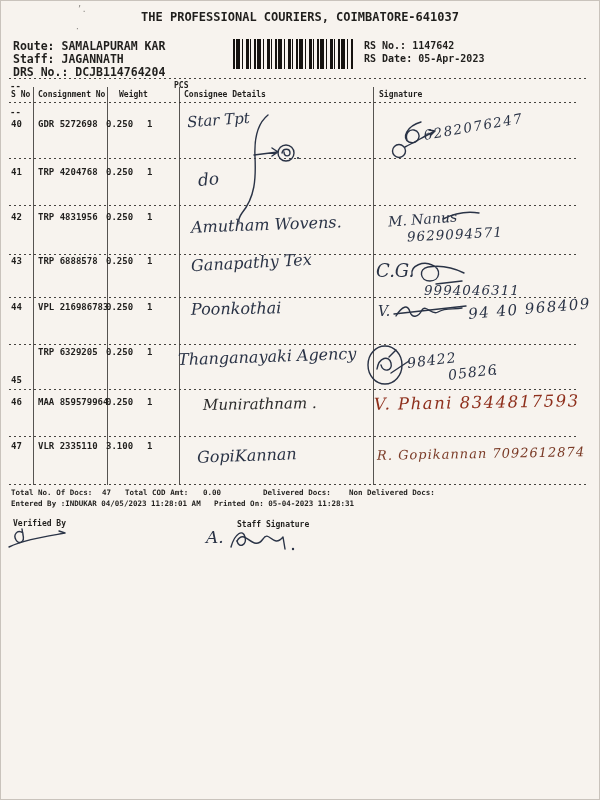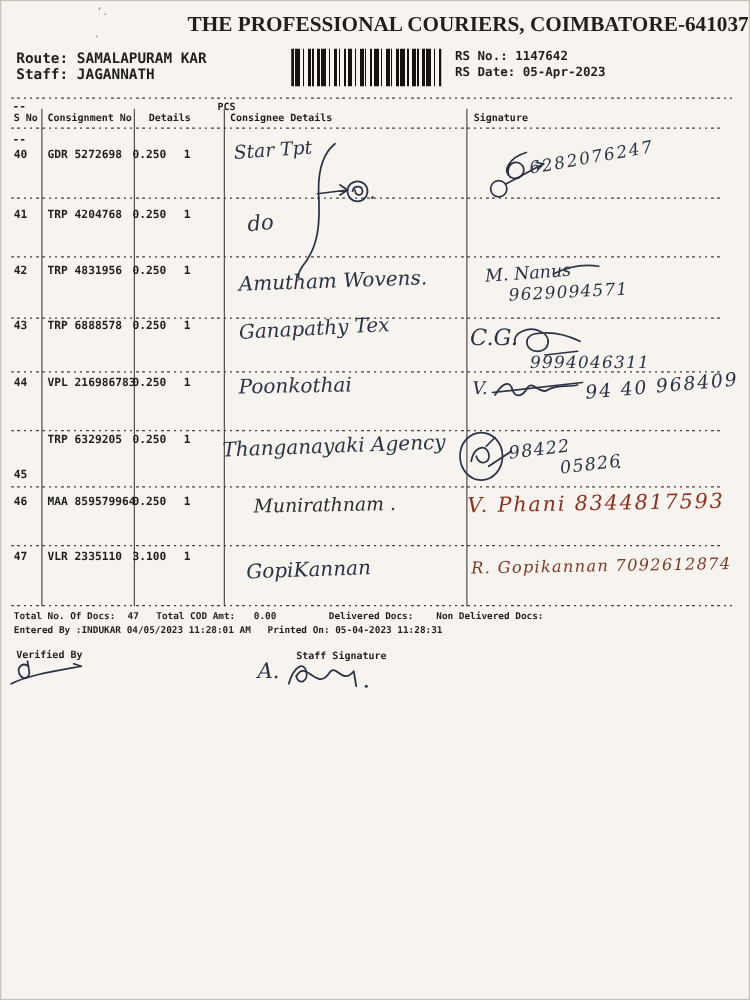--- a/index.html
+++ b/index.html
@@ -1,21 +1,21 @@
 <!DOCTYPE html>
 <html><head>
 <meta charset="utf-8">
 <style>
   html,body{margin:0;padding:0;background:#e8e4de;}
   .page{position:relative;width:600px;height:800px;background:#f7f3ee;
         border:1px solid #c9c3bc;box-sizing:border-box;overflow:hidden;
         font-family:"DejaVu Sans Mono",monospace;}
   
   .pr{position:absolute;font:700 9px "DejaVu Sans Mono",monospace;color:#201f1d;white-space:pre;}
-  .ttl{font-size:17px;left:0;right:0;text-align:right;font-family:Liberation Serif, serif;}
+  .ttl{font-size:12px;left:0;right:0;text-align:center;}
   .hl{font-size:11.5px;}
   .rs{font-size:10px;}
   .th{font-size:8px;}
   .ft{font-size:7.5px;}
   .tick{font-size:9px;}
   
   .hw{position:absolute;font-family:"DejaVu Serif",serif;font-style:italic;
       color:#2a3346;white-space:pre;line-height:1;}
   .ink-black{color:#2b2b2b;}
   .ink-red{color:#8e2f1c;}
@@ -42,32 +42,33 @@
 
 <div class="page">
 
   <span class="speck" style="left:76px;top:4px;">’.</span>
   <span class="speck" style="left:74px;top:24px;">·</span>
 
   <div class="pr ttl" style="top:9px;">THE PROFESSIONAL COURIERS, COIMBATORE-641037</div>
 
   <div class="pr hl" style="left:12px;top:38px;"><span>Route:</span> <span>SAMALAPURAM KAR</span></div>
   <div class="pr hl" style="left:12px;top:51px;"><span>Staff:</span> <span>JAGANNATH</span></div>
+  <div class="pr hl" style="left:12px;top:64px;"><span>DRS No.:</span> <span>DCJB114764204</span></div>
 
   <div class="barcode"></div>
 
   <div class="pr rs" style="left:363px;top:39px;"><span>RS No.:</span> <span>1147642</span></div>
   <div class="pr rs" style="left:363px;top:52px;"><span>RS Date:</span> <span>05-Apr-2023</span></div>
 
   <div class="dash" style="left:8px;top:77px;width:577px;"></div>
   <span class="pr tick" style="left:9px;top:80px;">--</span>
 
   <span class="pr th" style="left:10px;top:89px;">S No</span>
   <span class="pr th" style="left:37px;top:89px;">Consignment No</span>
-  <span class="pr th" style="left:118px;top:89px;">Details</span>
+  <span class="pr th" style="left:118px;top:89px;">Weight</span>
   <span class="pr th" style="left:153px;top:80px;padding-left:20px;">PCS</span>
   <span class="pr th" style="left:183px;top:89px;">Consignee Details</span>
   <span class="pr th" style="left:378px;top:89px;">Signature</span>
 
   <div class="dash" style="left:8px;top:101px;width:570px;"></div>
   <span class="pr tick" style="left:9px;top:106px;">--</span>
 
   <div class="vline" style="left:32px;"></div>
   <div class="vline" style="left:106px;"></div>
   <div class="vline" style="left:178px;"></div>

